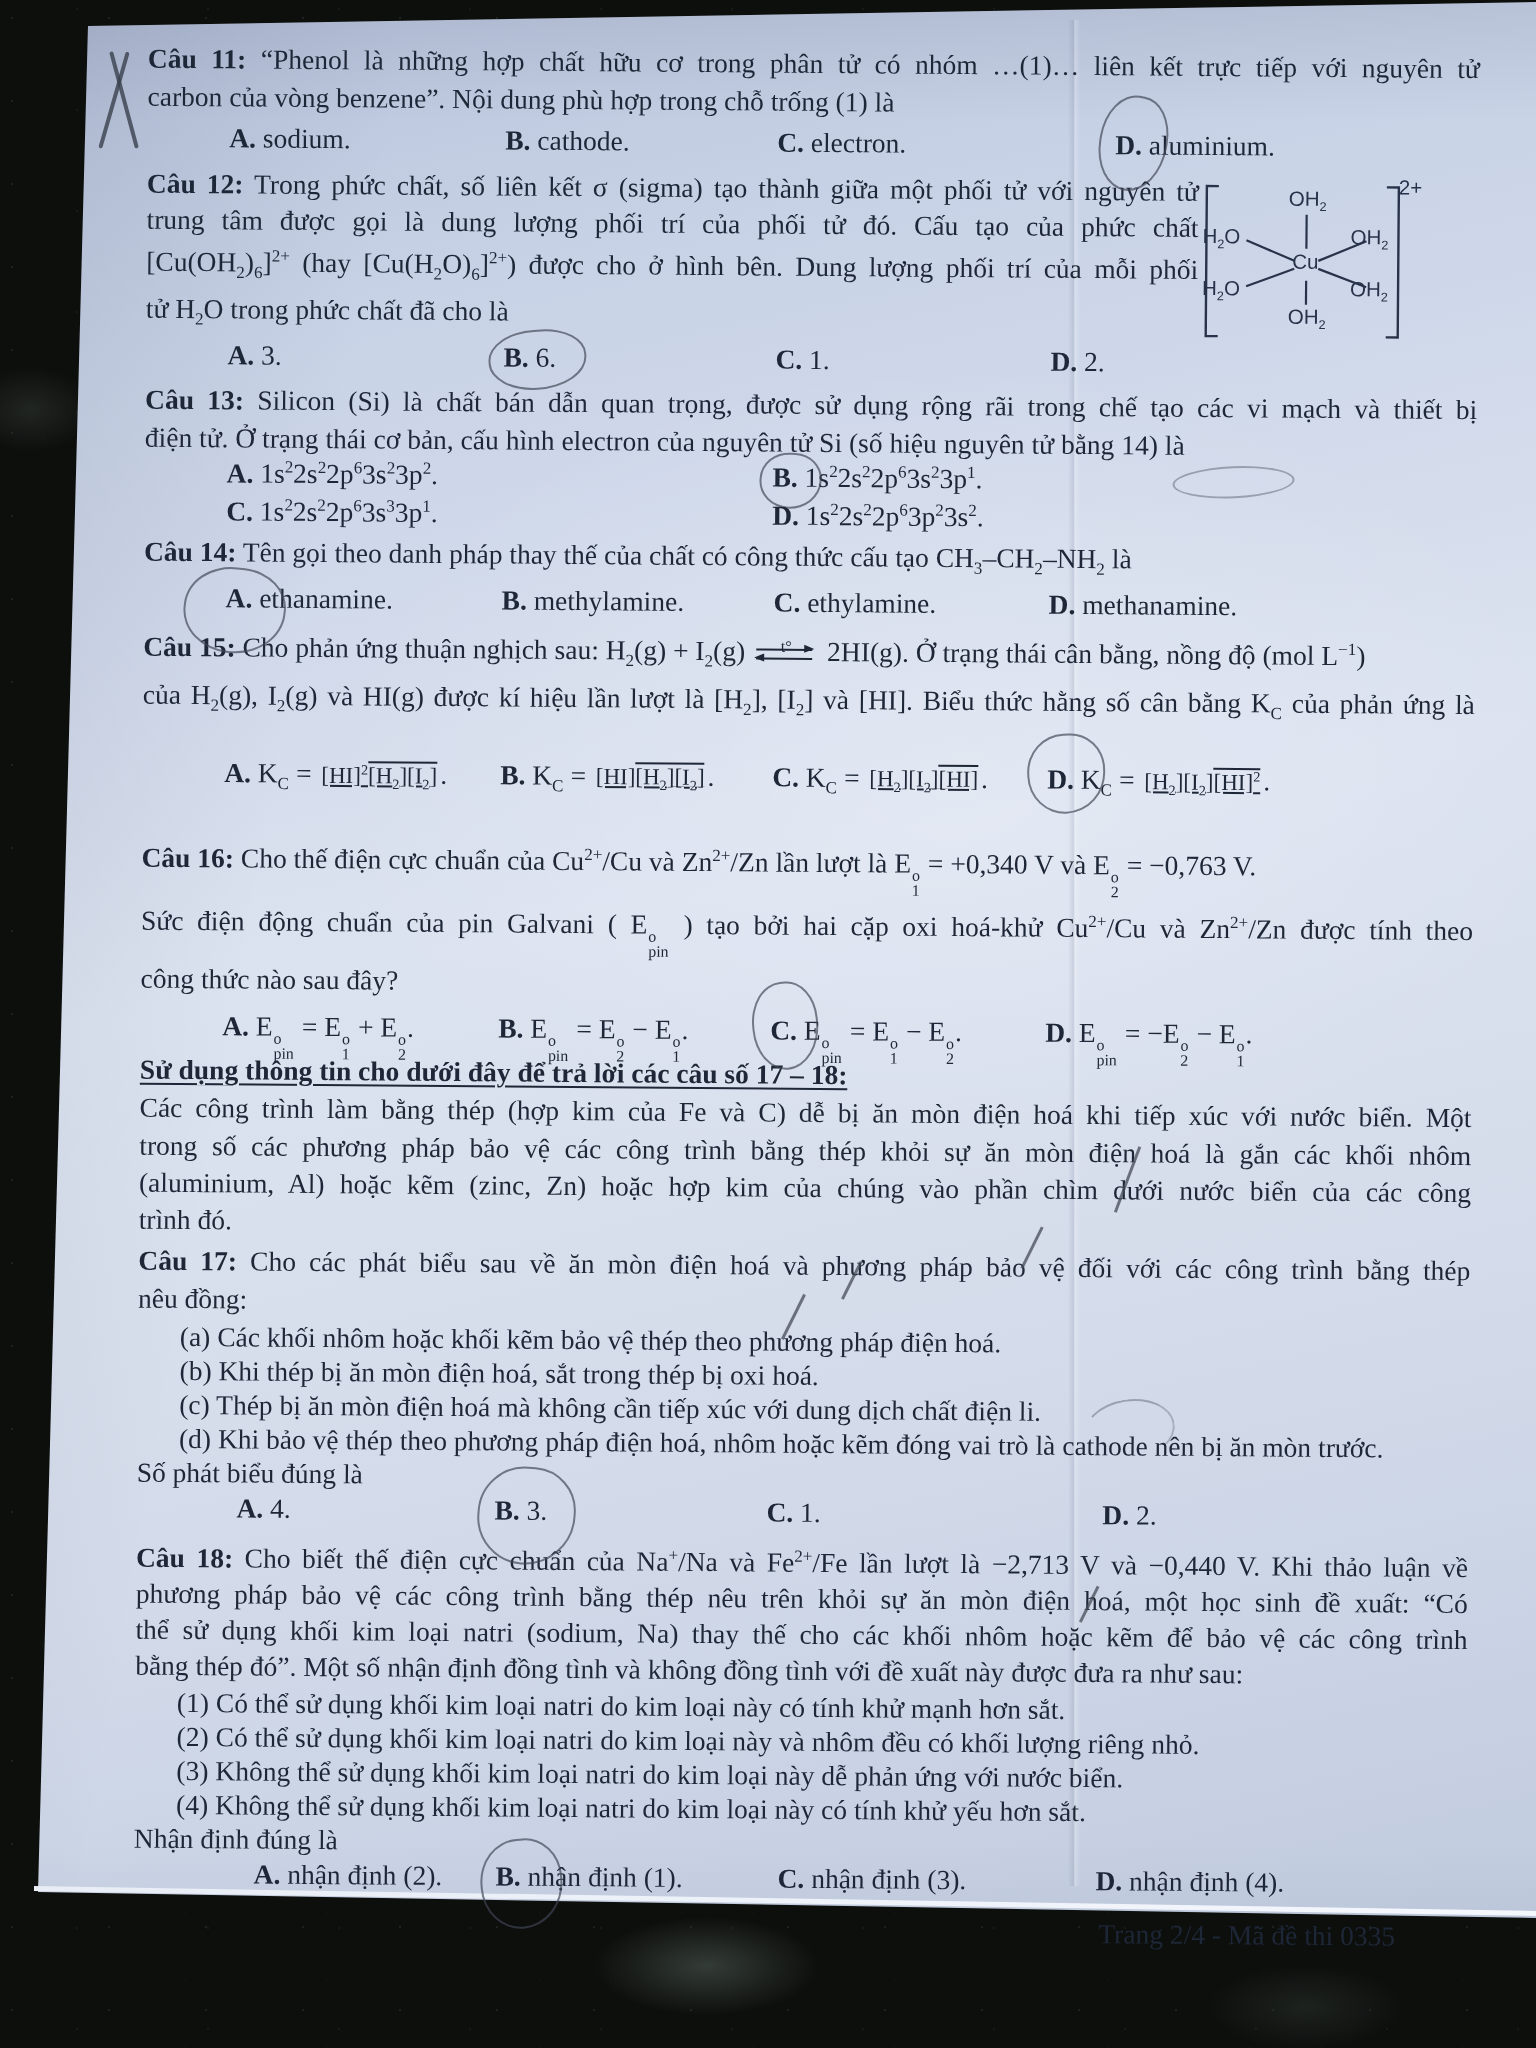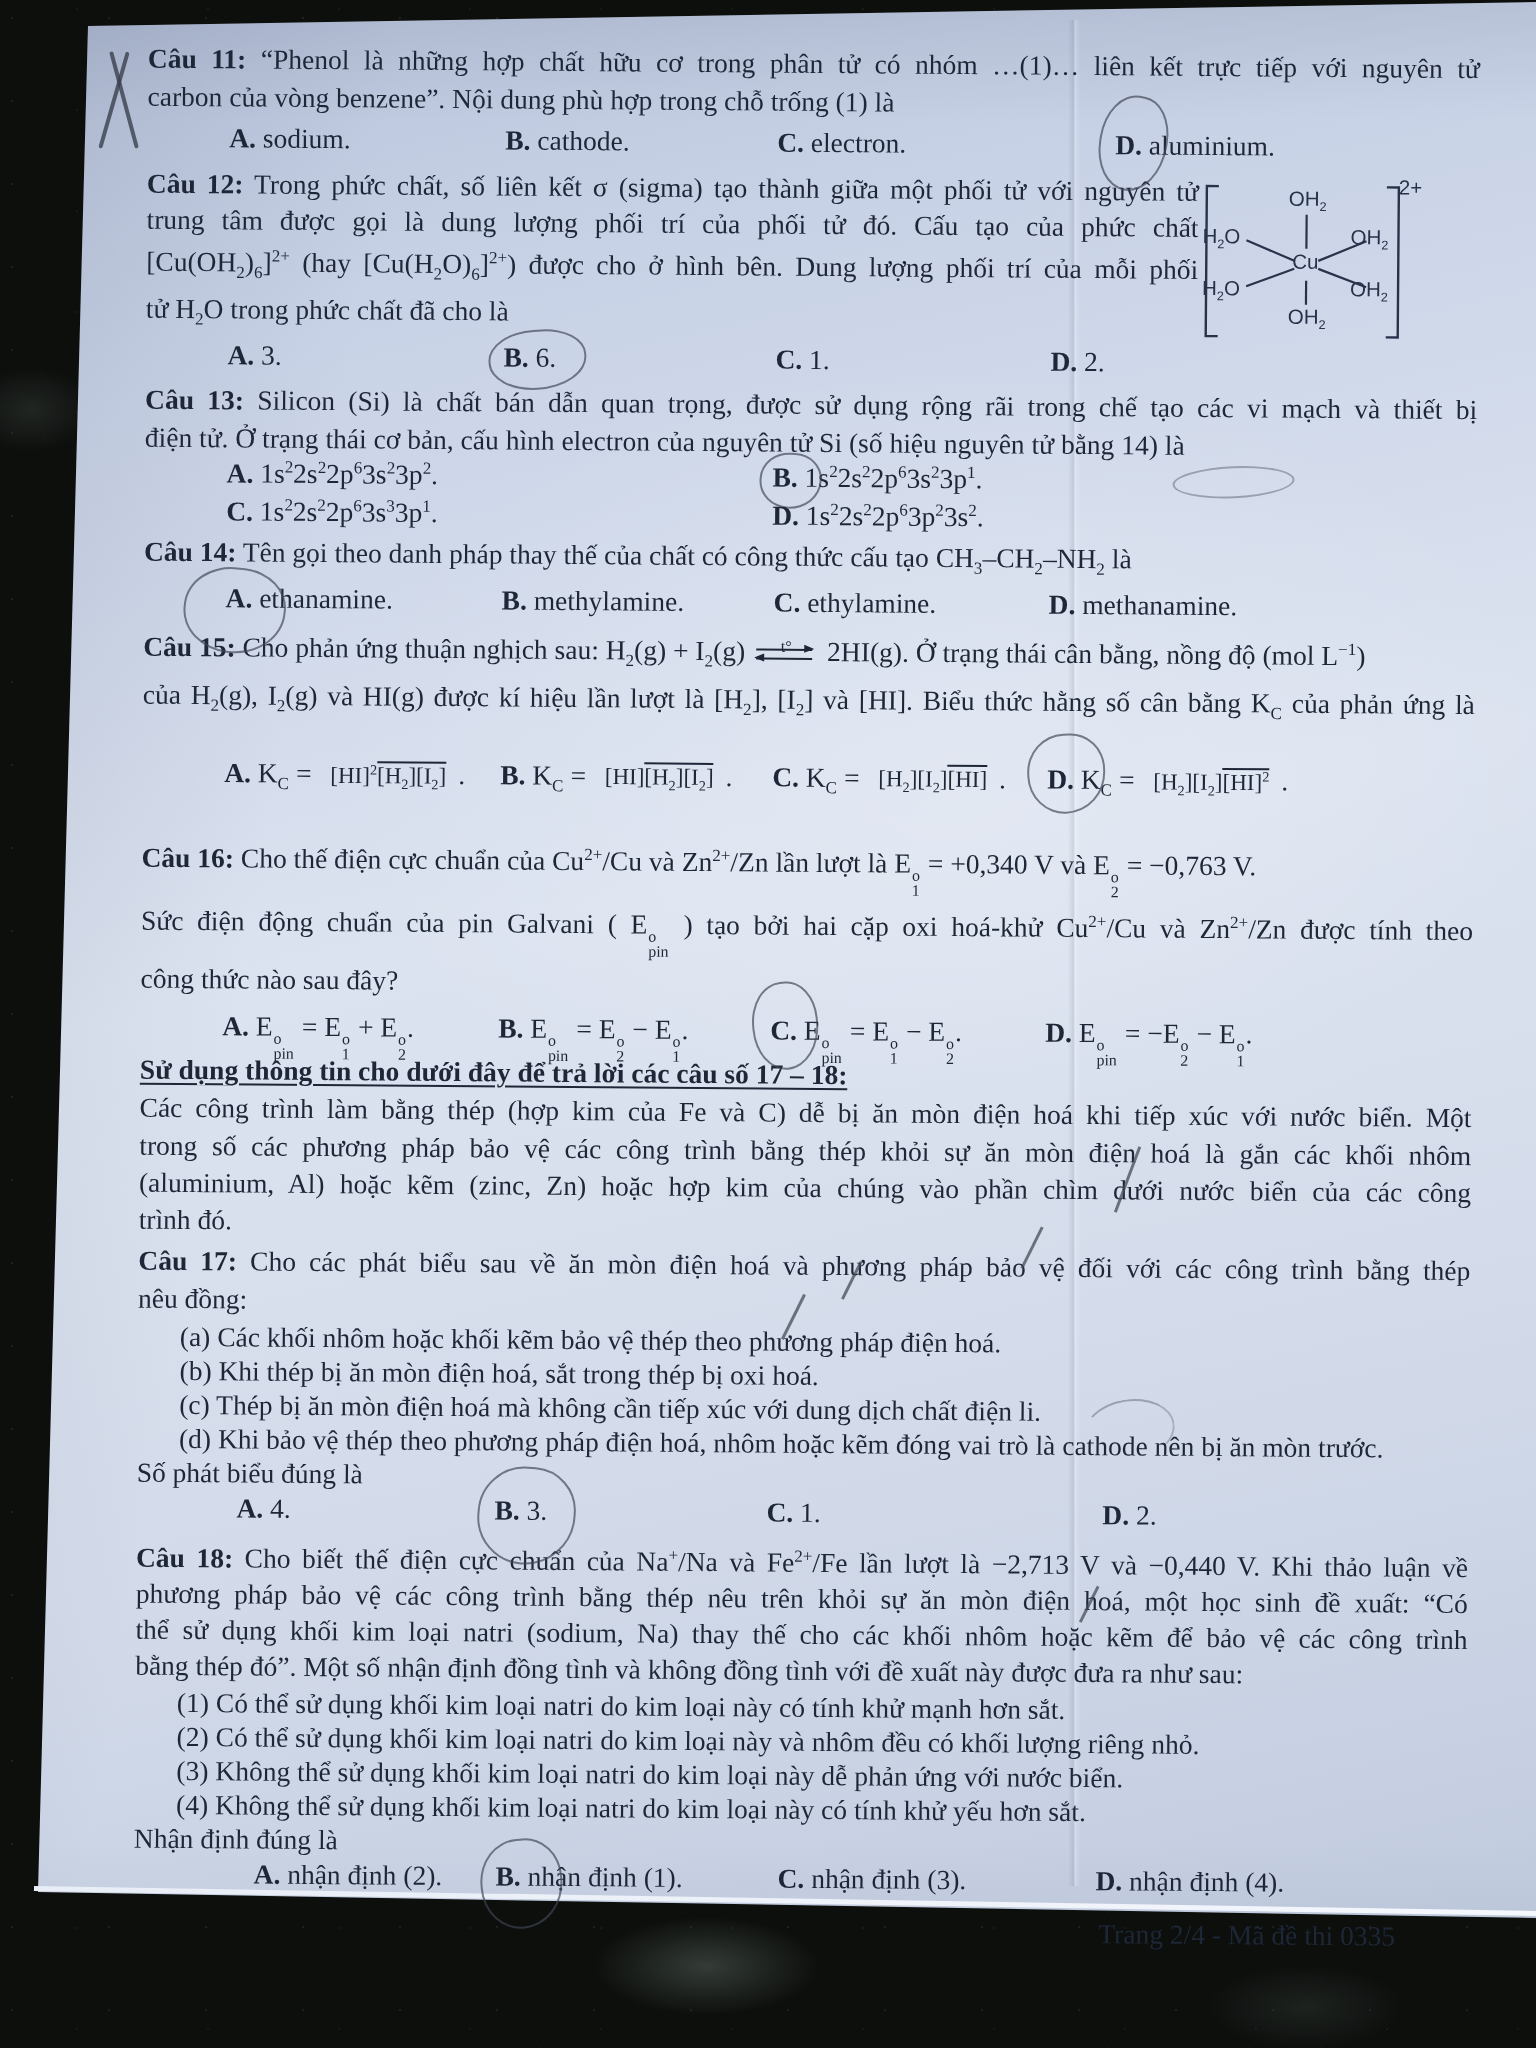--- a/index.html
+++ b/index.html
@@ -70,21 +70,21 @@
   .lh34{line-height:34px;}
   .lineE{line-height:45px;}
   .item{margin-left:42px;}
   .header-underline{text-decoration:underline;text-decoration-thickness:2px;text-underline-offset:4px;}
   
   .ss{display:inline-flex;flex-direction:column;align-items:flex-start;line-height:.95;font-size:.58em;vertical-align:-.5em;margin:0 1px;}
   .ss .sst,.ss .ssb{display:block;}
   
   .opts-frac{position:relative;height:100px;}
   .opts-frac .opt{top:50%;transform:translateY(-50%);}
-  .frac{display:inline-block;vertical-align:middle;text-align:right;font-size:23px;line-height:1.3;margin:0 12px;}
+  .frac{display:inline-block;vertical-align:middle;text-align:right;font-size:23px;line-height:1.3;margin:0 3px;text-decoration:underline;}
   .frac .den{border-top:2px solid #1e2737;}
   
   .rev{display:inline-block;position:relative;width:66px;height:30px;vertical-align:-7px;margin:0 8px;}
   .rev .ra{position:absolute;left:3px;width:56px;height:2.2px;background:#1e2737;}
   .rev .ra.t{top:11px}.rev .ra.bt{top:20px}
   .rev .ra.t::after{content:"";position:absolute;right:-2px;top:-3.6px;border-left:10px solid #1e2737;border-top:4.6px solid transparent;border-bottom:4.6px solid transparent;}
   .rev .ra.bt::before{content:"";position:absolute;left:-2px;top:-3.6px;border-right:10px solid #1e2737;border-top:4.6px solid transparent;border-bottom:4.6px solid transparent;}
   .rev .lbl{position:absolute;top:-10px;left:50%;transform:translateX(-50%);font-size:16px;}
   
   #diagram{position:absolute;left:1046px;top:130px;width:240px;height:175px;font-family:"Liberation Sans","DejaVu Sans",sans-serif;font-size:20.5px;color:#28324a;}

